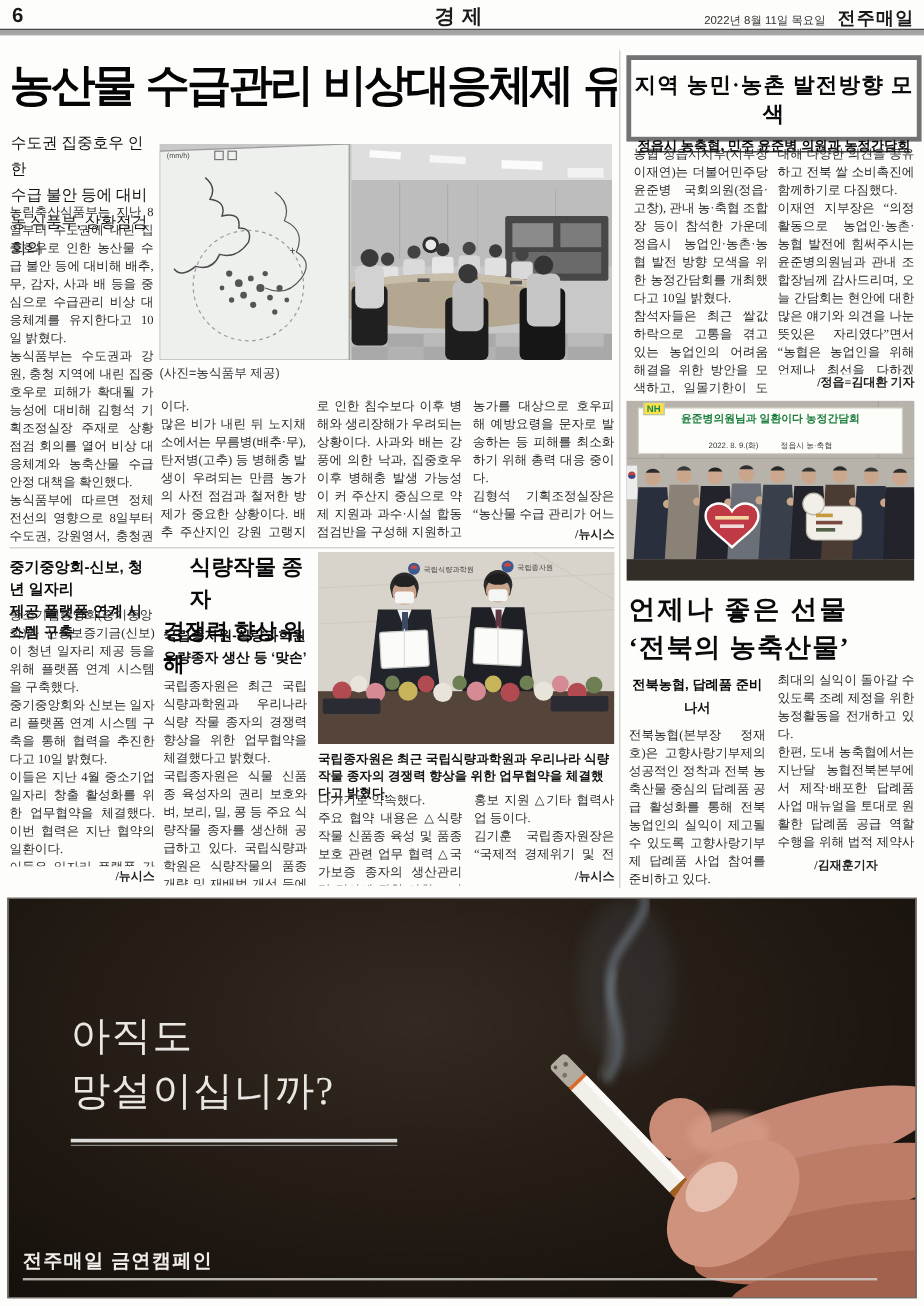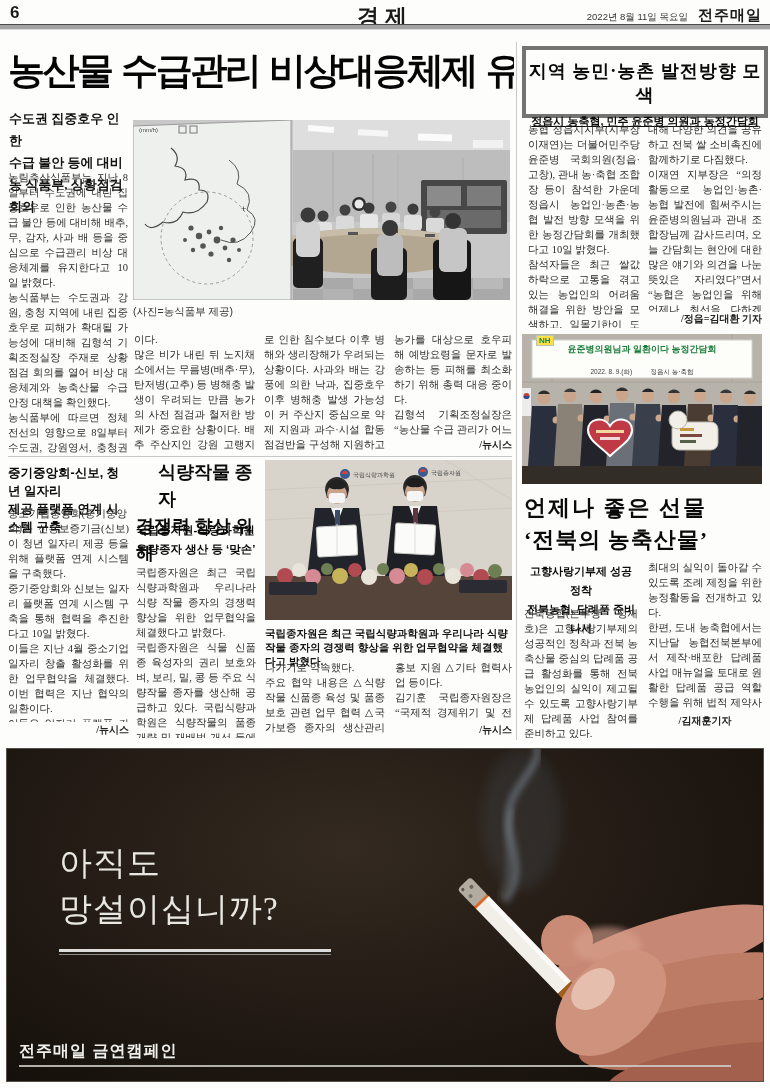--- a/index.html
+++ b/index.html
@@ -12,28 +12,28 @@
     font-family:"Liberation Serif","DejaVu Serif",serif;
     font-size:10.5px;line-height:15px;text-align:justify;color:#2a2a2a;
     white-space:pre-line;overflow:hidden;word-break:break-all;
   }
   .byline{font-size:10px;font-weight:bold;text-align:right;color:#222;
     font-family:"Liberation Serif","DejaVu Serif",serif;}
   .hrule{background:#c9c9c9;height:1px;}
   .vrule{background:#c9c9c9;width:1px;}
   
   .hdr-num{font-size:17px;font-weight:bold;}
-  .hdr-section{font-size:22px;font-weight:bold;letter-spacing:6px;}
+  .hdr-section{font-size:17px;font-weight:bold;letter-spacing:6px;}
   .hdr-date{font-size:9.5px;color:#333;}
   .hdr-mast{font-size:15px;font-weight:900;letter-spacing:1px;}
   .hdr-rule{background:#a3a3a3;border-top:1px solid #4a4a4a;border-bottom:1px solid #d8d8d8;height:4px;}
   
   .main-headline{font-size:37px;font-weight:900;letter-spacing:-2.5px;word-spacing:2px;
     color:#050505;white-space:nowrap;overflow:hidden;}
-  .sub-line{font-family:"Liberation Serif","DejaVu Serif",serif;font-weight:bold;
+  .sub-line{font-family:"Liberation Serif","DejaVu Serif",serif;font-weight:normal;
     font-size:13px;line-height:22px;color:#111;}
   .caption{font-size:10.5px;font-weight:bold;line-height:14px;color:#111;}
   .h-serif-lg{font-family:"Liberation Serif","DejaVu Serif",serif;font-weight:bold;color:#0a0a0a;}
   .h-sans-sm{font-weight:bold;color:#0a0a0a;}
   .box-r1{border:4px solid #737373;text-align:center;}
   
   .ad{background:radial-gradient(ellipse at 45% 30%, #342a21 0%, #241c15 45%, #130e0a 100%);
     border:1px solid #55504a;overflow:hidden;}
   .ad-line{font-family:"Liberation Serif","DejaVu Serif",serif;color:#e9e7e2;font-size:33px;letter-spacing:1px;}
   .ad-rule-thick{border-top:3px solid #dcdcda;}
@@ -392,21 +392,20 @@
       <span class="nh-banner-sub" style="margin-left:14px;">정읍시 농·축협</span>
     </div>
   </div>
 </div>
 
 <div class="abs" style="left:524px;top:492px;width:236px;">
   <div class="h-serif-lg" style="font-size:22px;line-height:32px;letter-spacing:2px;">언제나 좋은 선물</div>
   <div class="h-serif-lg" style="font-size:22px;line-height:32px;letter-spacing:1px;">‘전북의 농축산물’</div>
 </div>
 <div class="abs" style="left:524px;top:562px;width:114px;text-align:center;">
-  <div class="h-sans-sm" style="font-size:11px;line-height:19px;">고향사랑기부제 성공 정착</div>
   <div class="h-sans-sm" style="font-size:11px;line-height:19px;">전북농협, 답례품 준비 나서</div>
 </div>
 <div class="abs body-col" style="left:524px;top:606px;width:114px;height:132px;">전북농협(본부장 정재호)은 고향사랑기부제의 성공적인 정착과 전북 농축산물 중심의 답례품 공급 활성화를 통해 전북 농업인의 실익이 제고될 수 있도록 고향사랑기부제 답례품 사업 참여를 준비하고 있다.
 전북농협은 150여개 도내 농축산물 홍보를 위해 농축산물의 특징, 지역명소, 포장재 등을 활용한 전자북 제작·배부를 추진 중이며, 이를 통해 온 국민대상 맞춤형 홍보캠페인을 진행할 계획이다. 또한, 시군지부에</div>
 <div class="abs body-col" style="left:648px;top:560px;width:114px;height:152px;">최대의 실익이 돌아갈 수 있도록 조례 제정을 위한 농정활동을 전개하고 있다.
 한편, 도내 농축협에서는 지난달 농협전북본부에서 제작·배포한 답례품 사업 매뉴얼을 토대로 원활한 답례품 공급 역할 수행을 위해 법적 제약사항을 사전 점검하고 온라인을 통한 답례품 공급, 농축산물 상품화 및 배송체계 구축 등을 준비하고 있다.
 정재호 본부장은 “농촌이 살아야 나라가 산다는 자세로 노력하고 있다”며 “지역경제 활성화에 도움을 줄 수 있는 고향사랑기부제의 성공적인 정착을 위해 지자체와 지속적으로 협력 하겠다”고 말했다.</div>
 <div class="abs byline" style="left:648px;top:714px;width:114px;text-align:center;">/김재훈기자</div>
 
 <div class="abs ad" style="left:6px;top:748px;width:756px;height:332px;">

